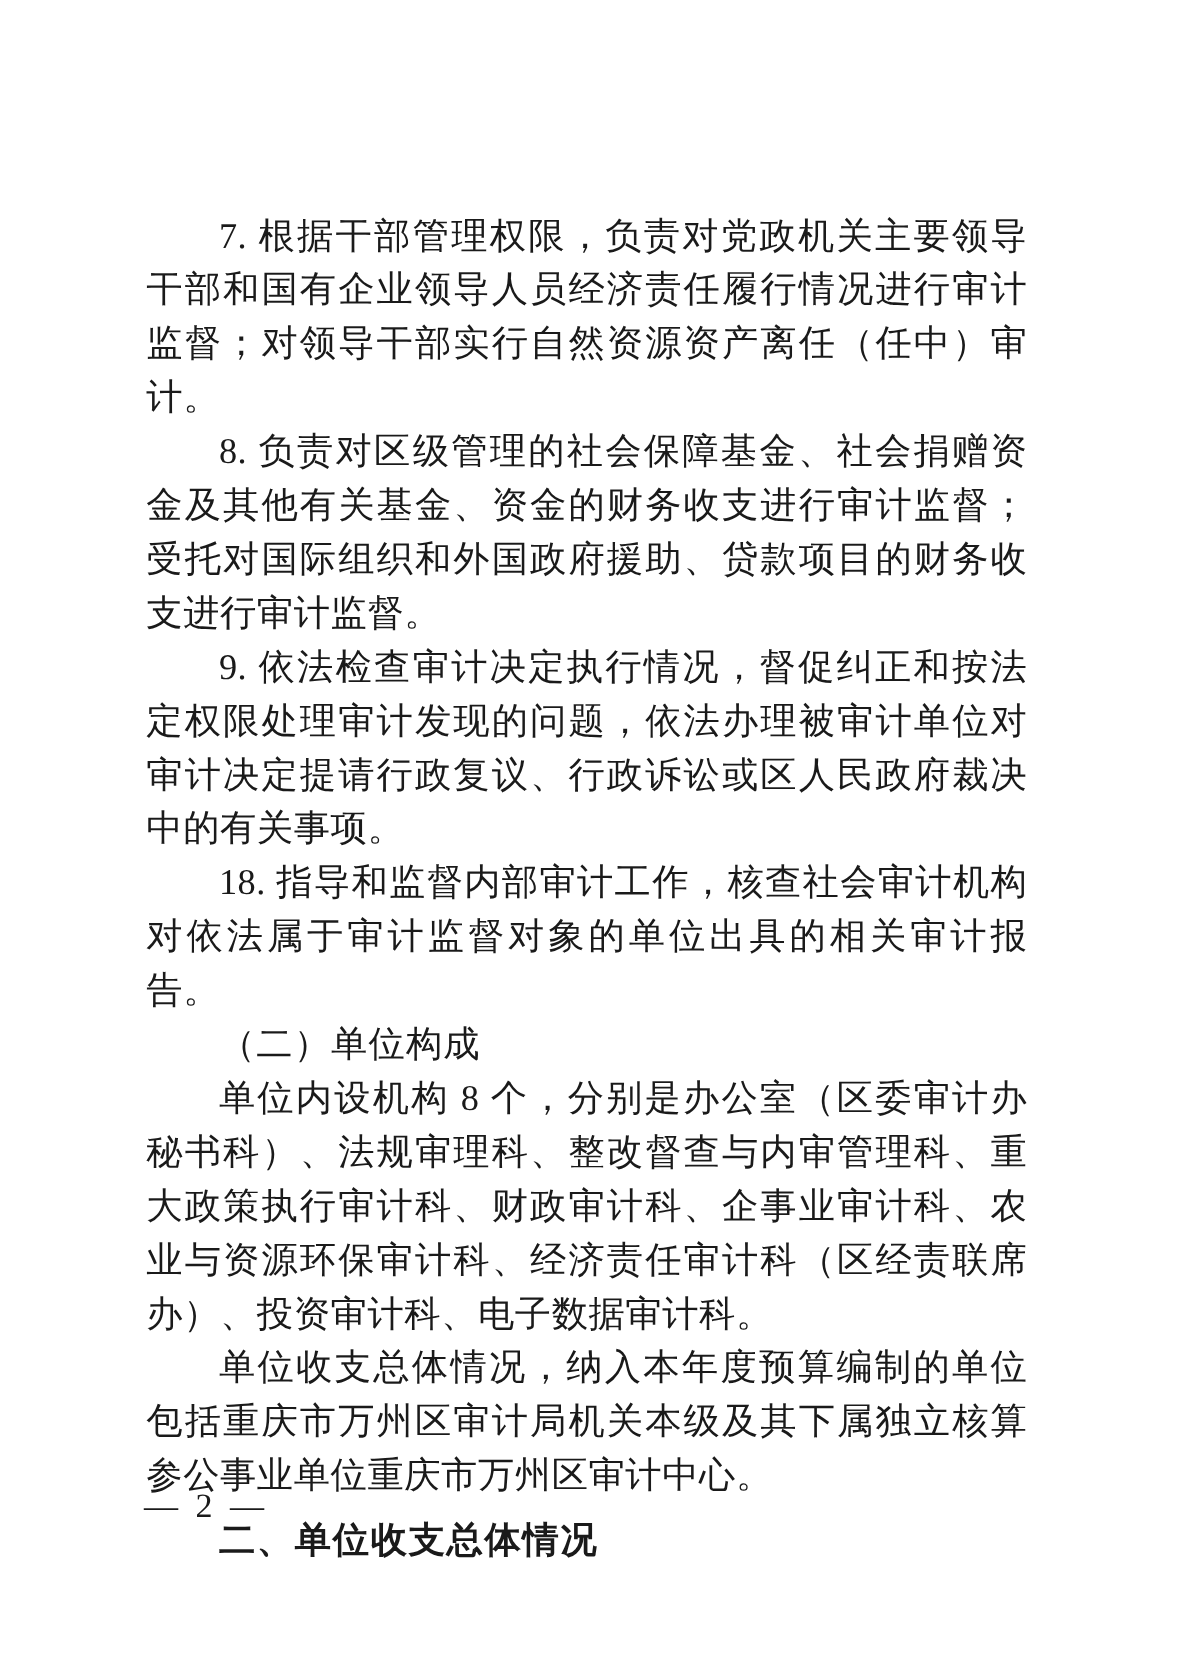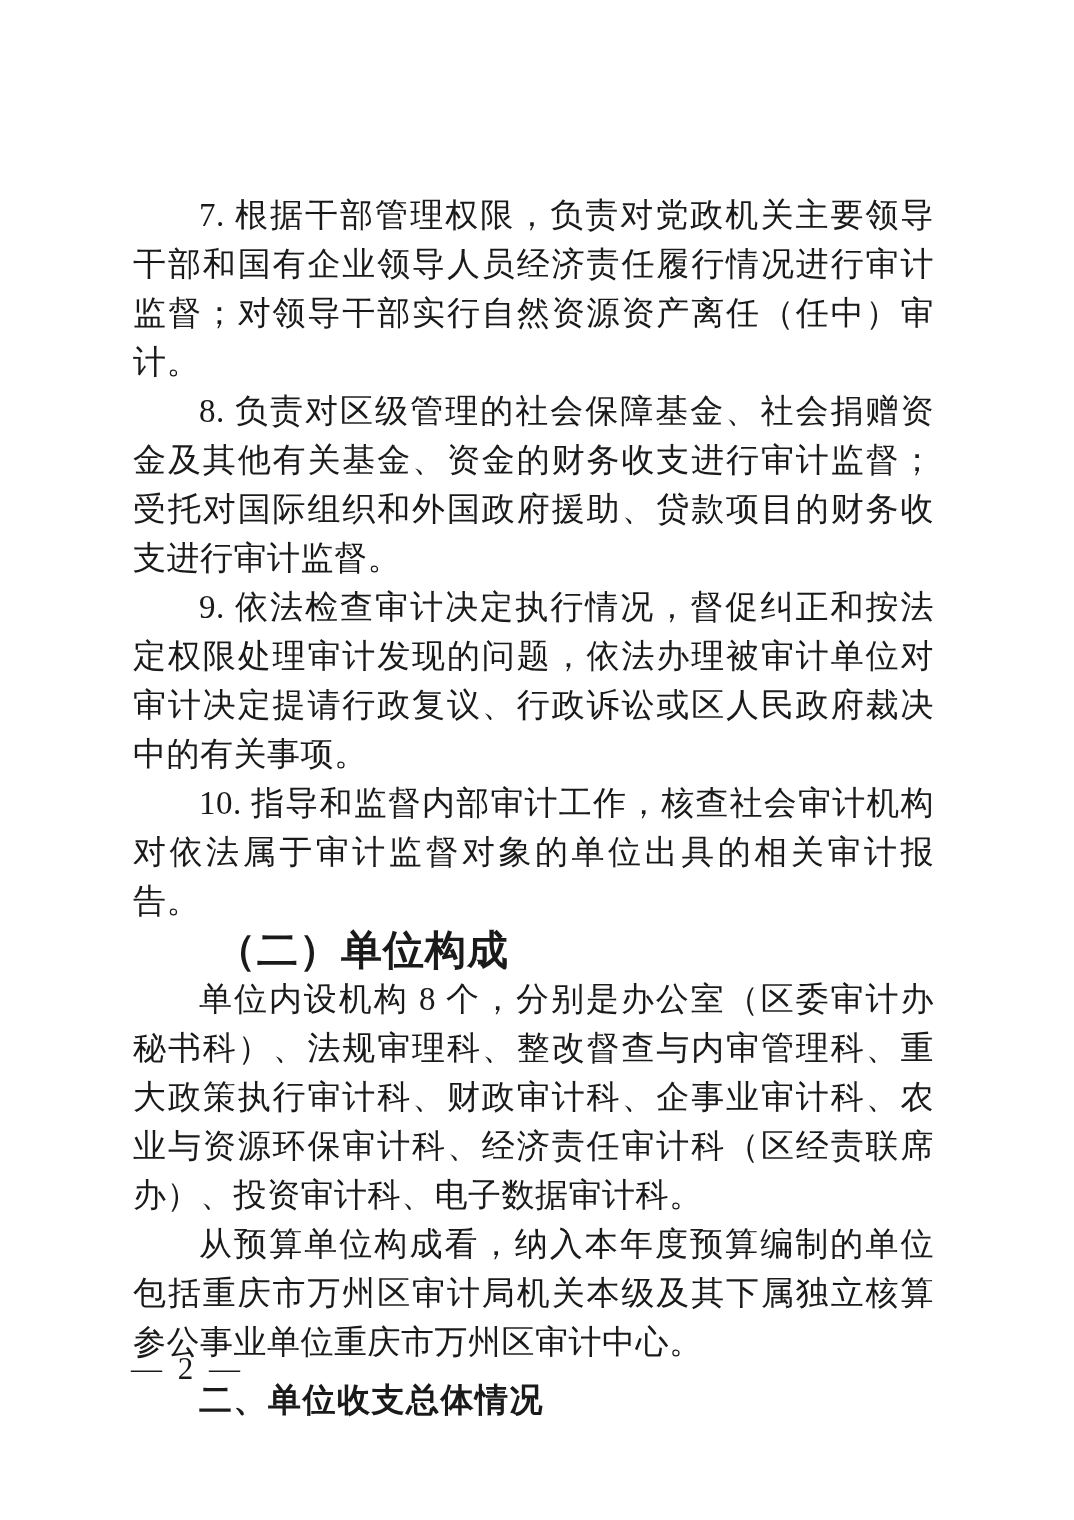--- a/index.html
+++ b/index.html
@@ -22,25 +22,25 @@
   }
   .para {
     font-size: 33px;
     line-height: 49px;
     text-align: justify;
     text-indent: 2em;
     letter-spacing: 0.5px;
     word-break: break-all;
   }
   .kai-heading {
-    font-size: 41px;
+    font-size: 33px;
     line-height: 49px;
     text-indent: 2em;
     letter-spacing: 1px;
-    font-weight: bold;
+    font-weight: normal;
   }
   .bold-heading {
     font-family: "Liberation Sans", "DejaVu Sans", sans-serif;
     font-weight: bold;
     font-size: 33px;
     line-height: 49px;
     text-indent: 2em;
     letter-spacing: 1.5px;
     margin-top: 8px;
     margin-bottom: 5px;
@@ -58,27 +58,27 @@
 
 <div class="page">
   <main class="content">
 
     <p class="para">7. 根据干部管理权限，负责对党政机关主要领导干部和国有企业领导人员经济责任履行情况进行审计监督；对领导干部实行自然资源资产离任（任中）审计。</p>
 
     <p class="para">8. 负责对区级管理的社会保障基金、社会捐赠资金及其他有关基金、资金的财务收支进行审计监督；受托对国际组织和外国政府援助、贷款项目的财务收支进行审计监督。</p>
 
     <p class="para">9. 依法检查审计决定执行情况，督促纠正和按法定权限处理审计发现的问题，依法办理被审计单位对审计决定提请行政复议、行政诉讼或区人民政府裁决中的有关事项。</p>
 
-    <p class="para">10. 指导和监督内部审计工作，核查社会审计机构对依法属于审计监督对象的单位出具的相关审计报告。</p>
+    <p class="para">18. 指导和监督内部审计工作，核查社会审计机构对依法属于审计监督对象的单位出具的相关审计报告。</p>
 
 
     <p class="kai-heading">（二）单位构成</p>
 
     <p class="para">单位内设机构 8 个，分别是办公室（区委审计办秘书科）、法规审理科、整改督查与内审管理科、重大政策执行审计科、财政审计科、企事业审计科、农业与资源环保审计科、经济责任审计科（区经责联席办）、投资审计科、电子数据审计科。</p>
 
-    <p class="para">从预算单位构成看，纳入本年度预算编制的单位包括重庆市万州区审计局机关本级及其下属独立核算参公事业单位重庆市万州区审计中心。</p>
+    <p class="para">单位收支总体情况，纳入本年度预算编制的单位包括重庆市万州区审计局机关本级及其下属独立核算参公事业单位重庆市万州区审计中心。</p>
 
     <p class="bold-heading">二、单位收支总体情况</p>
 
   </main>
 
   <div class="page-footer">— 2 —</div>
 </div>
 
 </body></html>

